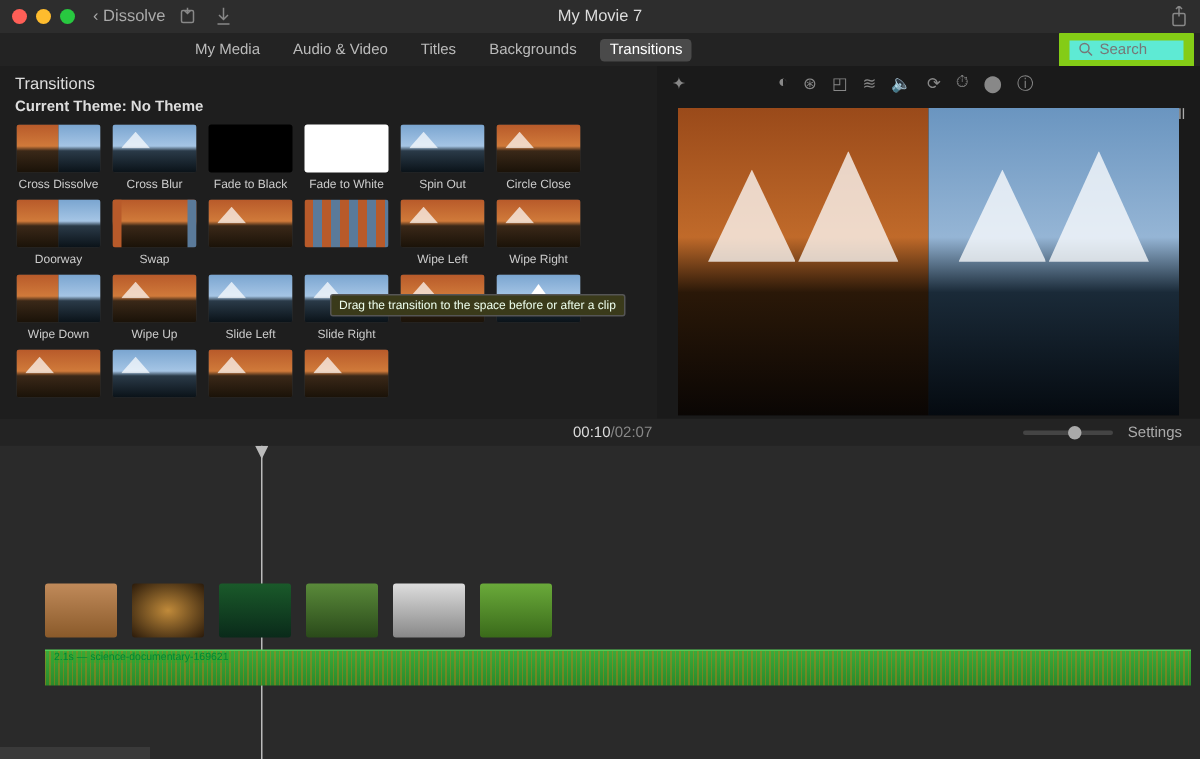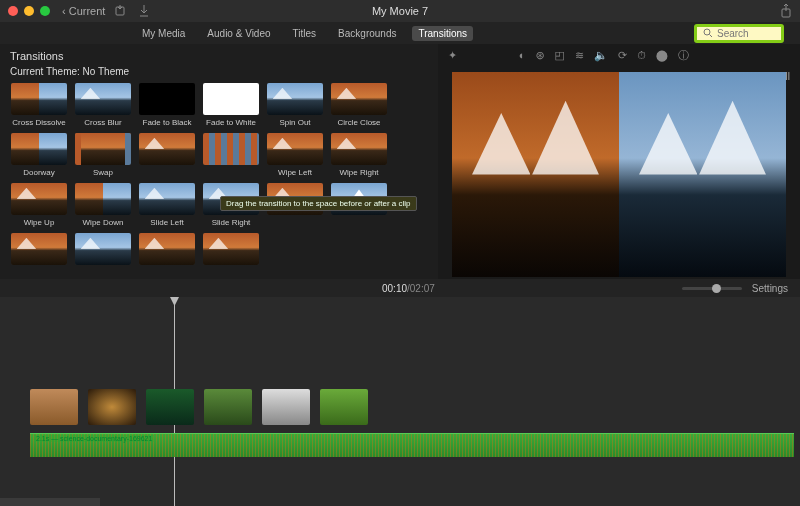--- a/index.html
+++ b/index.html
@@ -6,30 +6,30 @@
 html, body { width: 800px; height: 506px; background: #1a1a1a; color: #ccc; overflow: hidden; font-size: 10px; }
 .titlebar { height: 22px; background: #2d2d2d; display: flex; align-items: center; padding: 0 8px; position: relative; }
 .traffic { display: flex; gap: 6px; }
 .dot { width: 10px; height: 10px; border-radius: 50%; }
 .red { background:#ff5f57; } .yellow{background:#febc2e;} .green{background:#28c840;}
 .t-back { margin-left: 12px; color:#aaa; font-size:11px; }
 .t-icons { margin-left: 10px; display:flex; gap:10px; color:#888; }
 .t-title { position:absolute; left:0; right:0; text-align:center; font-size:11px; color:#ddd; pointer-events:none; }
 .t-share { margin-left:auto; color:#888; }
 
-.tabbar { height: 22px; background:#232323; display:flex; align-items:center; padding:0 16px; gap:10px; font-size:10px; color:#bbb; }
+.tabbar { height: 22px; background:#232323; display:flex; align-items:center; padding:0 4px; gap:10px; font-size:10px; color:#bbb; }
 .tabbar .tab { padding:2px 6px; border-radius:3px; }
 .tabbar .tab.active { background:#4a4a4a; color:#fff; }
 .spacer { flex:1; }
-.search { display:flex; align-items:center; gap:4px; background:#fef9c3; border:3px solid #84cc16; border-radius:3px; padding:1px 6px; width:90px; color:#777;text-align:right; }
+.search { display:flex; align-items:center; gap:4px; background:#5eead4; border:7px solid #84cc16; border-radius:3px; padding:1px 6px; width:90px; color:#777;text-align:right; }
 
 .upper { display:flex; height: 235px; }
 .browser { width: 438px; background:#1e1e1e; display:flex; flex-direction:column; overflow:hidden; }
 .b-head { padding:6px 10px 4px; font-size:11px; color:#ddd; }
-.b-theme { padding:0 10px 6px; font-size:10px; font-weight:400; color:#ddd; }
+.b-theme { padding:0 10px 6px; font-size:10px; font-weight:700; color:#ddd; }
 .grid { display:grid; grid-template-columns: repeat(6, 58px); gap:6px 6px; padding:0 10px; }
 .cell { display:flex; flex-direction:column; align-items:center; font-size:8px; color:#ccc; position:relative;justify-content:flex-end; }
 .thumb { width:56px; height:32px; border-radius:2px; background:#333; position:relative; overflow:hidden; }
 .sky-o { position:absolute; inset:0; background:linear-gradient(#b85a2a,#d07a3a 45%,#3a2818 55%,#1a1208); }
 .sky-b { position:absolute; inset:0; background:linear-gradient(#7aa5d0,#a5c5e5 45%,#2a3a48 55%,#0a1218); }
 .mtn { position:absolute; bottom:50%; left:10%; width:35%; height:35%; background:rgba(255,255,255,.7); clip-path:polygon(50% 0,0 100%,100% 100%); }
 .white { background:#fff !important; }
 .blk   { background:#000 !important; }
 .half  { display:flex; }
 .half > div { flex:1; }
@@ -79,21 +79,21 @@
 <body>
 
 <div class="titlebar">
   <div class="traffic">
     <div class="dot red"></div>
     <div class="dot yellow"></div>
     <div class="dot green"></div>
   </div>
   <div class="t-back">
     <span>‹</span>
-    <span>Current</span>
+    <span>Dissolve</span>
   </div>
   <div class="t-icons">
     <span>
       <svg width="14" height="12" viewBox="0 0 14 12">
           <rect x="1" y="2" width="8" height="8" rx="1" fill="none" stroke="#888"></rect>
           <path d="M5 0v4M3 2l2 2 2-2" stroke="#888" fill="none"></path>
         </svg>
     </span>
     <span>
       <svg width="10" height="12" viewBox="0 0 10 12">
@@ -212,36 +212,36 @@
           <div class="lbl">Wipe Left</div>
         </div>
         <div class="cell">
           <div class="thumb">
             <div class="sky-o"></div>
             <div class="mtn"></div>
           </div>
           <div class="lbl">Wipe Right</div>
         </div>
         <div class="cell">
+          <div class="thumb half">
+            <div>
+              <div class="sky-o" style="position:relative;height:100%"></div>
+            </div>
+            <div>
+              <div class="sky-b" style="position:relative;height:100%"></div>
+            </div>
+          </div>
+          <div class="lbl">Wipe Down</div>
+        </div>
+        <div class="cell">
           <div class="thumb">
             <div class="sky-o"></div>
             <div class="mtn"></div>
           </div>
           <div class="lbl">Wipe Up</div>
-        </div>
-        <div class="cell">
-          <div class="thumb half">
-            <div>
-              <div class="sky-o" style="position:relative;height:100%"></div>
-            </div>
-            <div>
-              <div class="sky-b" style="position:relative;height:100%"></div>
-            </div>
-          </div>
-          <div class="lbl">Wipe Down</div>
         </div>
         <div class="cell">
           <div class="thumb">
             <div class="sky-b"></div>
             <div class="mtn"></div>
           </div>
           <div class="lbl">Slide Left</div>
         </div>
         <div class="cell">
           <div class="thumb">

